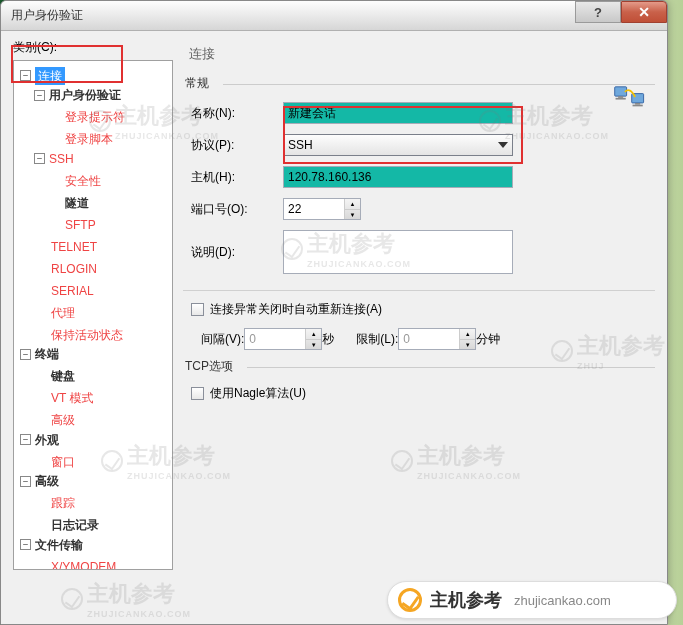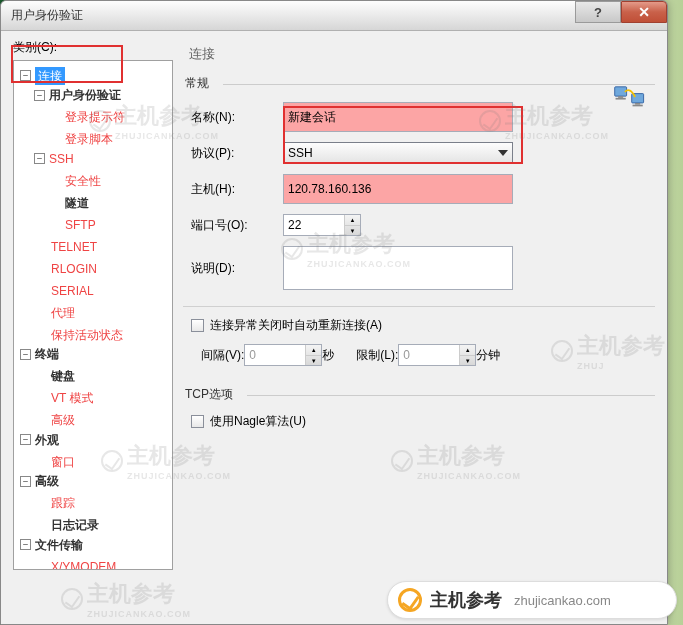--- a/index.html
+++ b/index.html
@@ -115,24 +115,24 @@
   }
   .group-label.wide::after { left: 64px; }
   .form-row {
     display: flex;
     align-items: center;
     margin-top: 10px;
   }
   .form-label { width: 100px; padding-left: 8px; }
   .txt-input {
     border: 1px solid #a6acb8;
-    height: 30px;
+    height: 22px;
     padding: 0 4px;
     font-size: 12px;
-    background: #fca5a5;
+    background: #14b8a6;
   }
   .combo {
     border: 1px solid #7a7f8a;
     height: 22px;
     background: linear-gradient(to bottom, #fdfdfd, #e4e4e4);
     display: flex; align-items: center;
     padding: 0 4px;
     position: relative;
   }
   .combo .arrow {
@@ -456,21 +456,21 @@
         <div class="spinbox">
           <input style="color: rgb(153, 153, 153);" value="0">
           <div class="spins">
             <div class="sp">▲</div>
             <div class="sp">▼</div>
           </div>
         </div>
         <span>分钟</span>
       </div>
 
-      <div class="group-label wide" style="margin-top:20px">TCP选项</div>
+      <div class="group-label wide" style="margin-top:8px">TCP选项</div>
 
       <div class="form-row">
         <label class="checkbox">
           <span class="box"></span>
           <span>使用Nagle算法(U)</span>
         </label>
       </div>
 
       <div class="red-box-1" style="left:100px; top:67px; width:240px; height:58px;"></div>
     </div>

